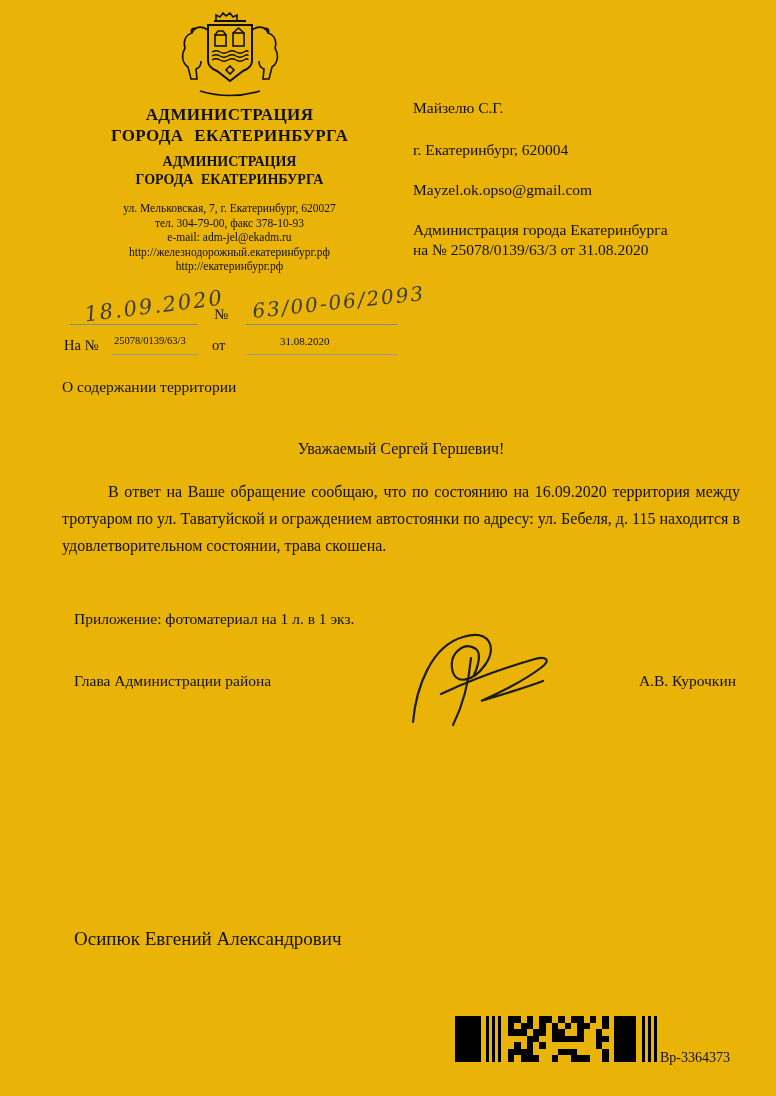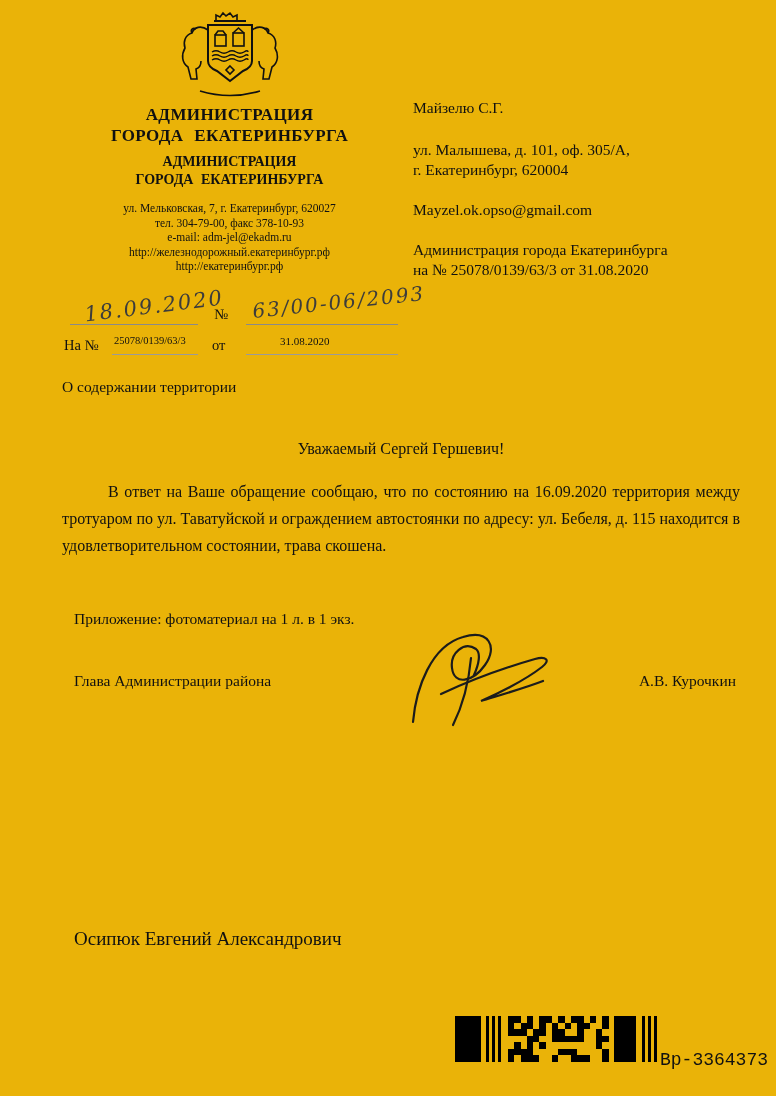--- a/index.html
+++ b/index.html
@@ -46,21 +46,21 @@
   .sig-name{right:40px;top:672px;font-size:15.5px;margin-left:48px;}
   .sig-script{left:383px;top:630px;}
   .executor{left:74px;top:928px;font-size:19px;line-height:22.5px;}
   
   .barcode{left:455px;top:1016px;height:46px;display:flex;align-items:stretch;}
   .bc-solid-l{width:26px;background:#000;margin-right:5px;}
   .bc-thin{width:3px;background:#000;margin-right:3px;}
   .bc-matrix{display:grid;grid-template-columns:repeat(16,6.3px);grid-template-rows:repeat(7,6.57px);margin:0 5px 0 4px;}
   .bc-matrix .on{background:#000;}
   .bc-solid-r{width:22px;background:#000;margin-right:6px;}
-  .bc-label{left:660px;top:1050px;font-size:18px;font-family:Liberation Mono, monospace;}
+  .bc-label{left:660px;top:1050px;font-size:14px;}
 </style>
 </head>
 <body>
 
 <div class="page">
 
   <div class="abs left-col">
     <svg class="crest" width="122" height="88" viewBox="0 0 122 88" fill="none" stroke="#111" stroke-width="1.6">
 
       <path d="M47,11 v-6 l4,2 3,-4 3,3 4,-3 3,4 4,-2 v6 z"></path>
@@ -101,21 +101,20 @@
       <div>тел. 304-79-00, факс 378-10-93</div>
       <div>e-mail: adm-jel@ekadm.ru</div>
       <div>http://железнодорожный.екатеринбург.рф</div>
       <div>http://екатеринбург.рф</div>
     </div>
   </div>
 
   <div class="abs recipient">
     <div>Майзелю С.Г.</div>
     <div class="gap-s"></div>
-    <div>ул. Малышева, д. 101, оф. 305/А,</div>
     <div>г. Екатеринбург, 620004</div>
     <div class="gap-m"></div>
     <div>Mayzel.ok.opso@gmail.com</div>
     <div class="gap-m"></div>
     <div>Администрация города Екатеринбурга</div>
     <div>на № 25078/0139/63/3 от 31.08.2020</div>
   </div>
 
   <div class="abs hand hand-date">18.09.2020</div>
   <div class="abs no-label">№</div>

